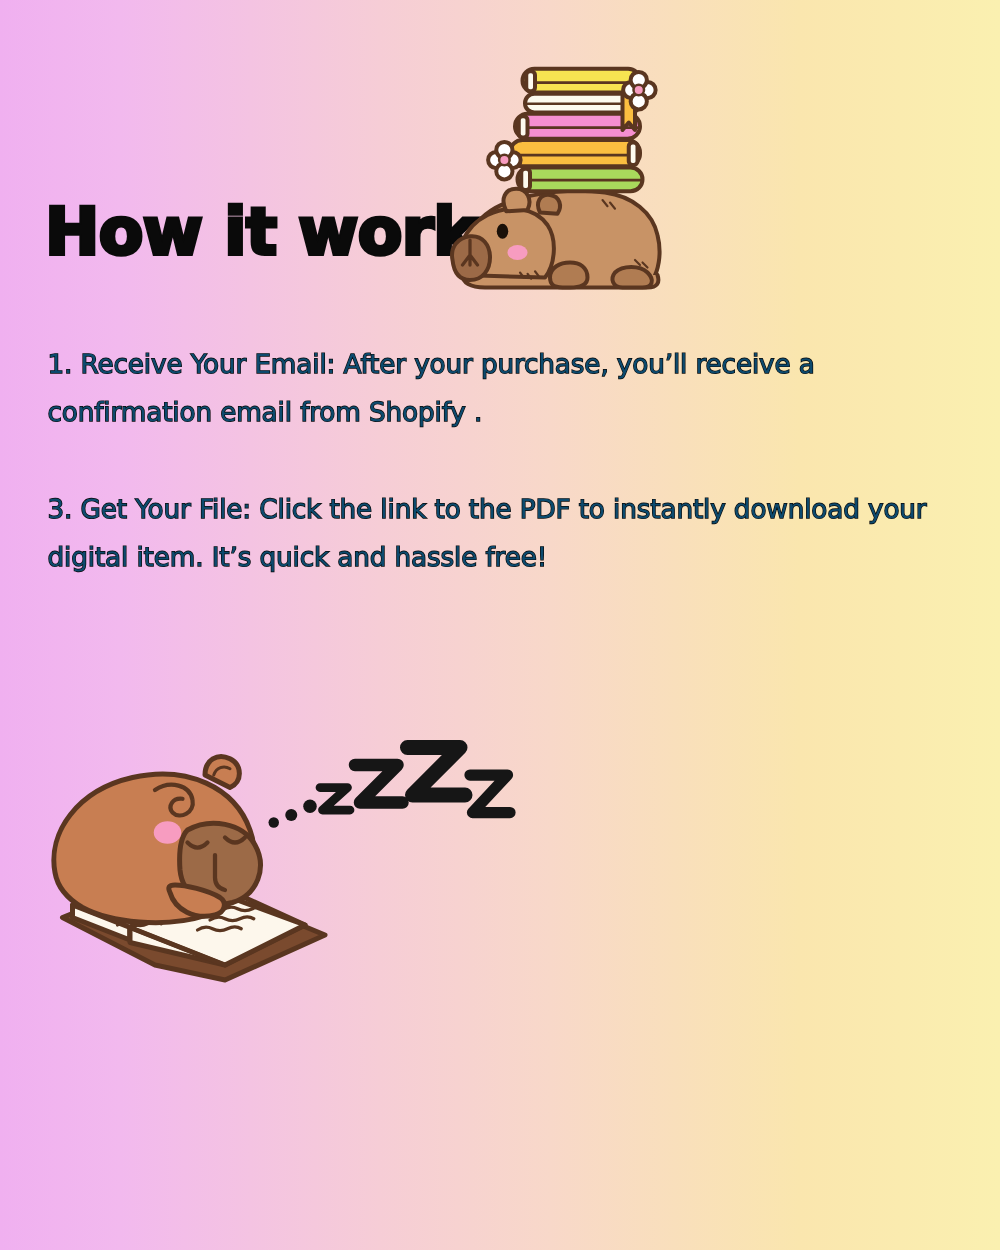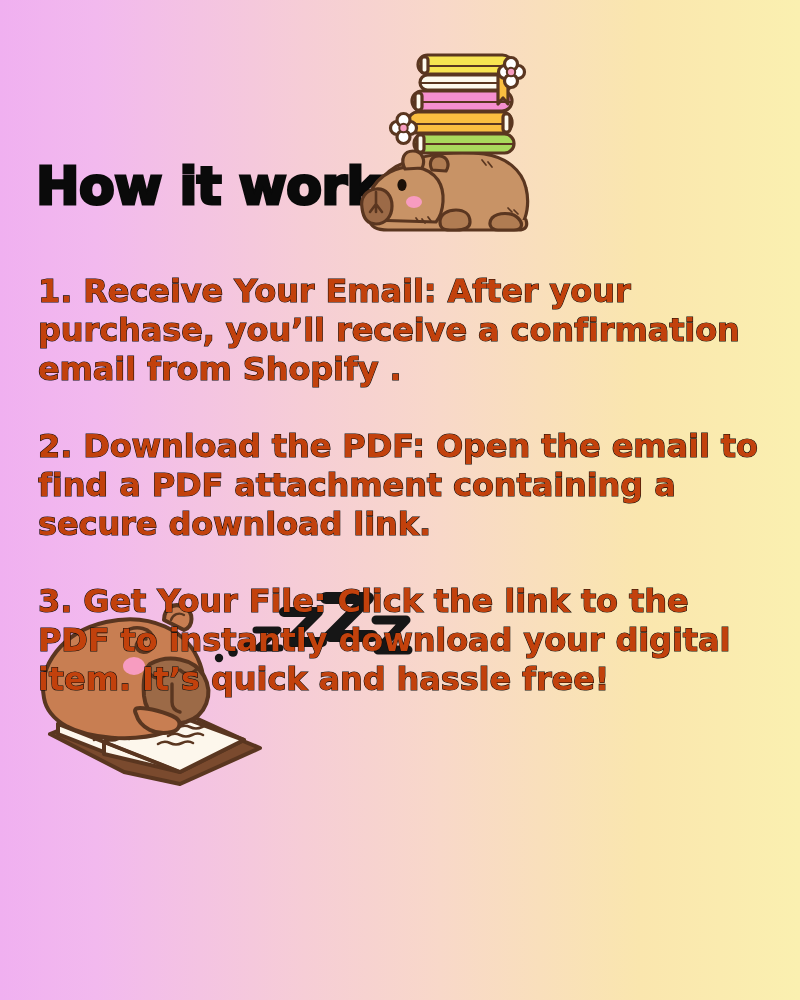--- a/index.html
+++ b/index.html
@@ -40,24 +40,24 @@
 
   
   .steps {
     position:absolute;
     left:38px;
     top:272px;
     width:722px;
   }
   .step {
     font-family:"DejaVu Sans", sans-serif;
-    font-weight:700;
-    font-size:32px;
+    font-weight:400;
+    font-size:21px;
     line-height:39px;
-    color:#c2410c;
+    color:#0c4a6e;
     letter-spacing:-0.1px;
     -webkit-text-stroke:1.1px #0a0a0a;
     paint-order:stroke fill;
     margin-bottom:38px;
   }
   .step:last-child { margin-bottom:8px; }
 
   
   .capy-books { position:absolute; left:356px; top:52px; width:200px; height:190px; }
 
@@ -243,17 +243,16 @@
 
         <path d="M114 12 L156 12 L118 50 L160 50" stroke-width="12"></path>
 
         <path d="M164 34 L194 34 L166 64 L196 64" stroke-width="9"></path>
       </g>
     </svg>
   </div>
 
   <div class="steps">
     <p class="step">1. Receive Your Email: After your purchase, you’ll receive a confirmation email from Shopify .</p>
-    <p class="step">2. Download the PDF: Open the email to find a PDF attachment containing a secure download link.</p>
     <p class="step">3. Get Your File: Click the link to the PDF to instantly download your digital item. It’s quick and hassle free!</p>
   </div>
 
 </div>
 
 </body></html>

